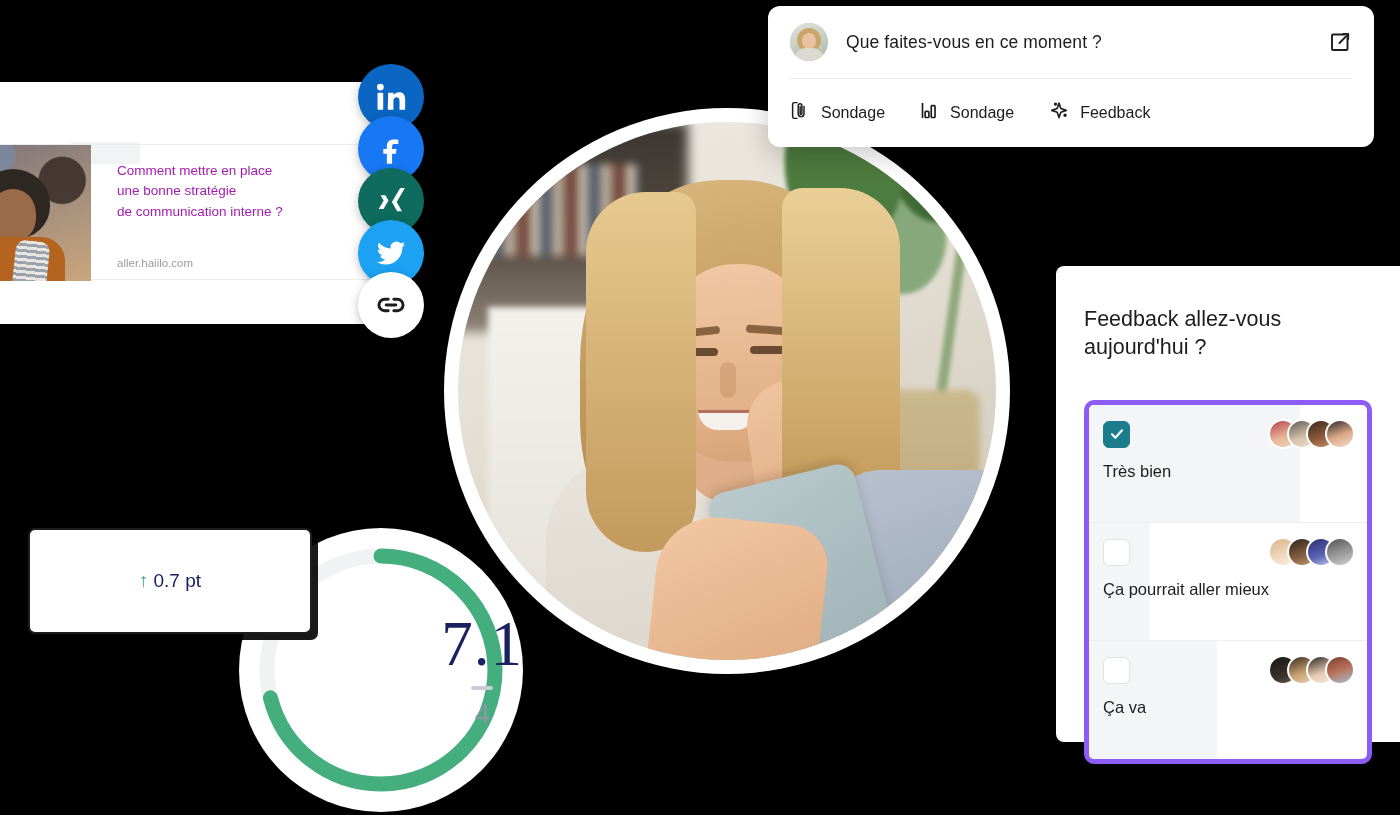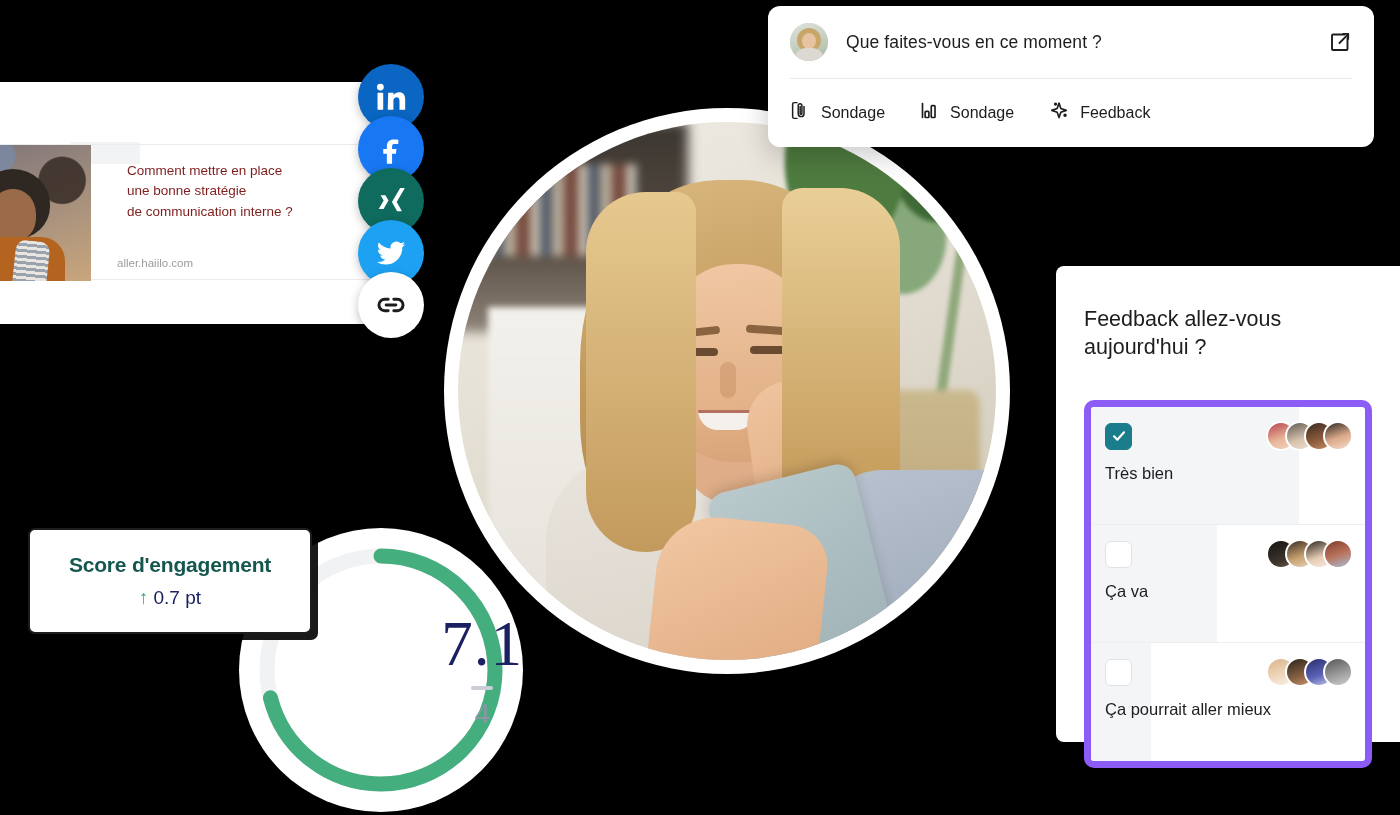--- a/index.html
+++ b/index.html
@@ -38,21 +38,21 @@
   #article-thumb .hair { position:absolute; left:16px; top:24px; width:74px; height:70px;
     background:#2f2722; border-radius:50% 50% 46% 46%; filter: blur(.4px);}
   #article-thumb .face { position:absolute; left:30px; top:44px; width:46px; height:52px;
     background:#9a6a49; border-radius:48% 48% 44% 44%;}
   #article-thumb .body { position:absolute; left:10px; top:92px; width:95px; height:54px;
     background:#b5641f; border-radius:24px 24px 0 0;}
   #article-thumb .stripe { position:absolute; left:54px; top:96px; width:34px; height:50px;
     background: repeating-linear-gradient(180deg,#e9e6e2 0 3px,#9aa3ad 3px 6px);
     border-radius:10px 10px 0 0; transform: rotate(6deg);}
   #article-text { flex: 1; padding: 16px 18px 10px 26px; display: flex; flex-direction: column; }
-  #article-title { font-size: 13.5px; line-height: 1.5; color: #7f1d1d; white-space: pre-line; margin-left: 10px; }
+  #article-title { font-size: 13.5px; line-height: 1.5; color: #a21caf; white-space: pre-line; }
   #article-url { margin-top: auto; font-size: 11.5px; color: #9b9b9b; }
 
   
   #share-col { position: absolute; left: 358px; top: 64px; width: 66px; }
   .share-btn {
     width: 66px; height: 66px; border-radius: 50%; margin-bottom: -14px;
     position: relative; display: flex; align-items: center; justify-content: center;
     box-shadow: 0 3px 10px rgba(0,0,0,.25);
   }
   .share-btn:last-child { margin-bottom: 0; }
@@ -181,21 +181,21 @@
 
   
   #survey-card {
     position: absolute; left: 1056px; top: 266px; width: 344px; height: 476px;
     background: #ffffff; border-radius: 8px 0 0 8px;
     box-shadow: -6px 8px 26px rgba(0,0,0,.18);
     padding: 40px 28px 0 28px;
   }
   #survey-title { font-size: 21.5px; line-height: 1.3; color: #1d1d1f; white-space: pre-line; }
   #survey-options {
-    margin-top: 38px; border: 7px solid #8b5cf6; border-radius: 10px; overflow: hidden;
+    margin-top: 38px; border: 5px solid #8b5cf6; border-radius: 10px; overflow: hidden;
     background: #ffffff;
   }
   .survey-option { position: relative; height: 118px; border-bottom: 1px solid #eceef1; cursor: pointer; }
   .survey-option:last-child { border-bottom: none; }
   .survey-fill { position: absolute; left: 0; top: 0; bottom: 0; background: #f3f5f7; }
   .survey-body { position: relative; padding: 16px 14px; height: 100%; }
   .survey-check {
     width: 27px; height: 27px; border-radius: 6px;
     border: 1px solid #dfe3e8; background: #ffffff;
     display: flex; align-items: center; justify-content: center;
@@ -354,21 +354,20 @@
       <circle id="gauge-arc" cx="142" cy="142" r="114" fill="none" stroke="#45ae7e" stroke-width="15" stroke-linecap="round" transform="rotate(-90 142 142)" stroke-dasharray="716.28" stroke-dashoffset="207.72"></circle>
     </svg>
     <div id="gauge-center">
       <div id="gauge-value">7.1</div>
       <div id="gauge-sep"></div>
       <div id="gauge-max">4</div>
     </div>
   </div>
 
   <div id="engagement-card">
-    <div id="engagement-title">Score d'engagement</div>
     <div id="engagement-delta">
       <span class="arrow">↑</span>
       <span>0.7 pt</span>
     </div>
   </div>
 
   <div id="survey-card">
     <div id="survey-title">Feedback allez-vous
 aujourd'hui ?</div>
     <div id="survey-options">
@@ -385,47 +384,47 @@
           <div class="survey-avatars">
             <div class="av" style="background:linear-gradient(160deg,#b8424e 0%,#e8b79a 60%,#f1d3bd 100%)"></div>
             <div class="av" style="background:linear-gradient(160deg,#5f5a52 0%,#d7c2ad 60%,#efe0d2 100%)"></div>
             <div class="av" style="background:linear-gradient(160deg,#3b2a20 0%,#8d5c3c 60%,#c78f64 100%)"></div>
             <div class="av" style="background:linear-gradient(160deg,#2e2723 0%,#dca98a 55%,#f3ddcb 100%)"></div>
           </div>
         </div>
       </div>
 
       <div class="survey-option">
+        <div class="survey-fill" style="width:22%"></div>
+        <div class="survey-body">
+          <div class="survey-check">
+            
+          </div>
+          <div class="survey-label">Ça pourrait aller mieux</div>
+          <div class="survey-avatars">
+            <div class="av" style="background:linear-gradient(160deg,#d9b488 0%,#f0d8bf 60%,#fbf1e6 100%)"></div>
+            <div class="av" style="background:linear-gradient(160deg,#2b231c 0%,#8d6445 65%,#c79a72 100%)"></div>
+            <div class="av" style="background:linear-gradient(160deg,#2b2f6e 0%,#5b63b5 60%,#c3c7e6 100%)"></div>
+            <div class="av" style="background:linear-gradient(160deg,#555555 0%,#9a9a9a 55%,#cfcfcf 100%)"></div>
+          </div>
+        </div>
+      </div>
+
+      <div class="survey-option">
         <div class="survey-fill" style="width:46%"></div>
         <div class="survey-body">
           <div class="survey-check">
             
           </div>
           <div class="survey-label">Ça va</div>
           <div class="survey-avatars">
             <div class="av" style="background:linear-gradient(160deg,#171512 0%,#3d342c 70%,#6e5c4a 100%)"></div>
             <div class="av" style="background:linear-gradient(160deg,#3a2d20 0%,#c9a373 60%,#e8d2ba 100%)"></div>
             <div class="av" style="background:linear-gradient(160deg,#2b2520 0%,#e6cbb2 60%,#f6ece2 100%)"></div>
             <div class="av" style="background:linear-gradient(160deg,#7d3b2a 0%,#b9705a 50%,#a9bed2 100%)"></div>
           </div>
         </div>
       </div>
 
-      <div class="survey-option">
-        <div class="survey-fill" style="width:22%"></div>
-        <div class="survey-body">
-          <div class="survey-check">
-            
-          </div>
-          <div class="survey-label">Ça pourrait aller mieux</div>
-          <div class="survey-avatars">
-            <div class="av" style="background:linear-gradient(160deg,#d9b488 0%,#f0d8bf 60%,#fbf1e6 100%)"></div>
-            <div class="av" style="background:linear-gradient(160deg,#2b231c 0%,#8d6445 65%,#c79a72 100%)"></div>
-            <div class="av" style="background:linear-gradient(160deg,#2b2f6e 0%,#5b63b5 60%,#c3c7e6 100%)"></div>
-            <div class="av" style="background:linear-gradient(160deg,#555555 0%,#9a9a9a 55%,#cfcfcf 100%)"></div>
-          </div>
-        </div>
-      </div>
-
     </div>
   </div>
 
 </div>
 
 </body></html>

